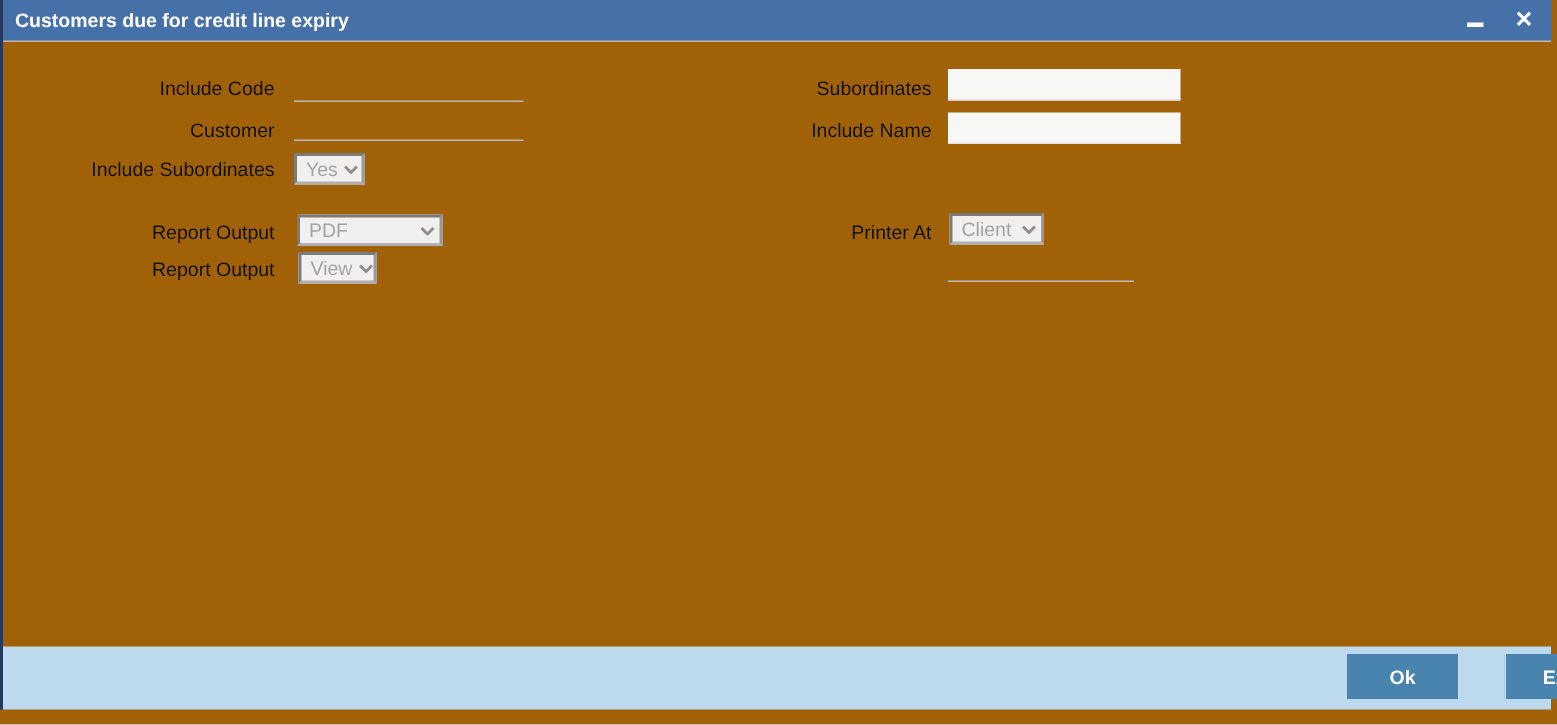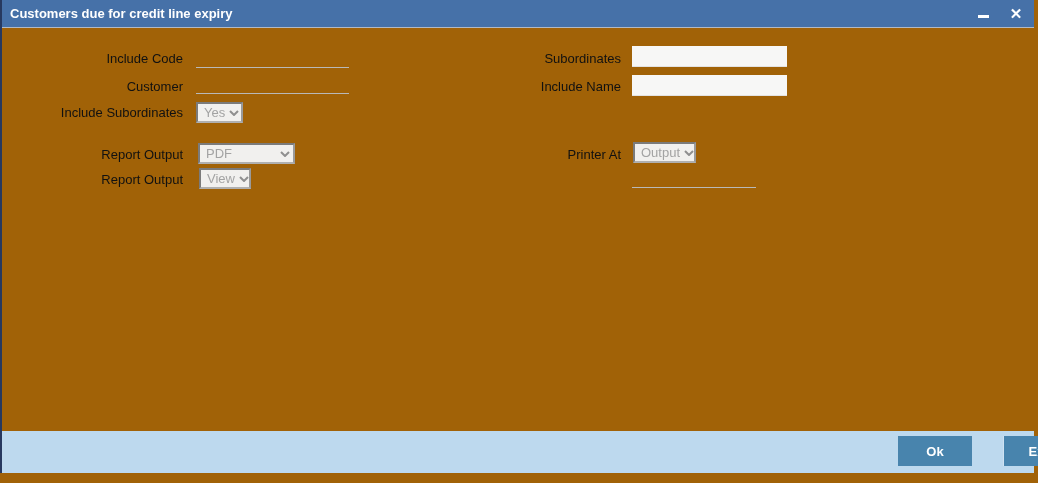--- a/index.html
+++ b/index.html
@@ -183,21 +183,21 @@
     <span></span>
   </div>
 
   <label class="lbl right-col" style="top:78px">Include Name</label>
   <div class="ro-field" style="left:632px; top:75px">
     <span></span>
   </div>
 
   <label class="lbl right-col" style="top:146px">Printer At</label>
   <div class="dd" style="left:633px; top:142px; width:63px">
-    <span class="dd-value">Output</span>
+    <span class="dd-value">Client</span>
     <span class="chevron">
       <svg width="10" height="6" viewBox="0 0 10 6">
           <polyline points="1,1 5,5 9,1" fill="none" stroke="#8f8f8f" stroke-width="2"></polyline>
         </svg>
     </span>
   </div>
 
   <input class="underline-input" style="left: 632px; top: 170px; width: 124px;" value="">
 
   <div class="footer"></div>

